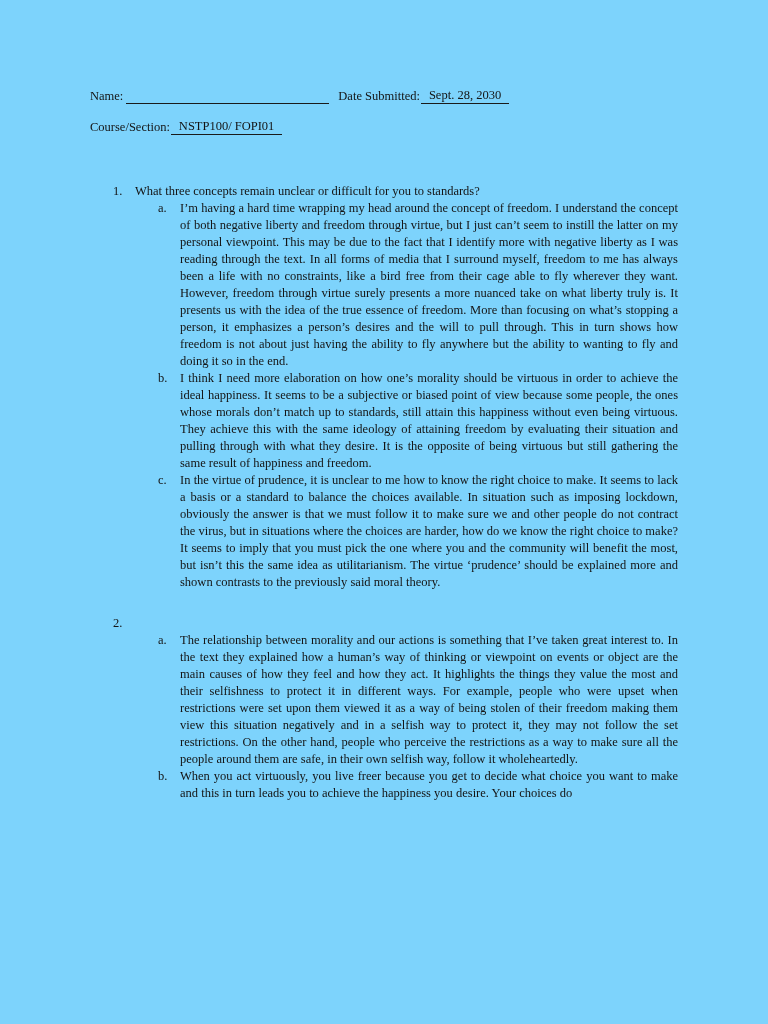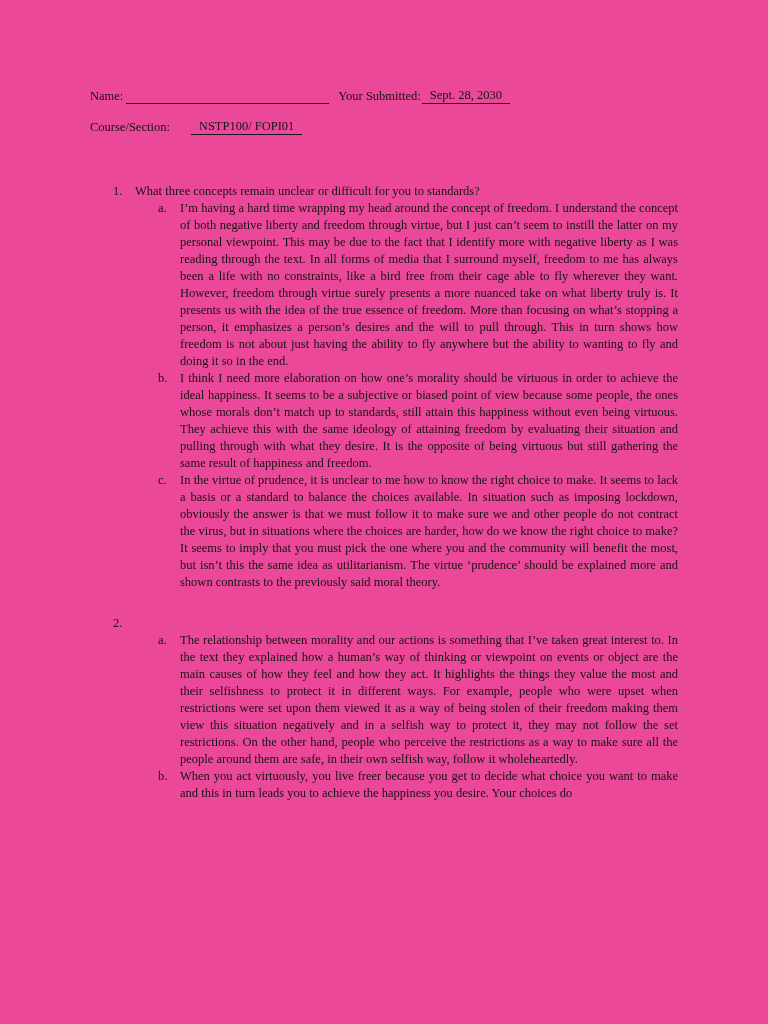--- a/index.html
+++ b/index.html
@@ -11,38 +11,37 @@
     width: 768px;
     height: 1024px;
     position: relative;
     font-family: "Liberation Serif", serif;
     color: #141414;
     overflow: hidden;
   }
   .page {
     position: absolute;
     inset: 0;
-    background: #ec4899;
+    background: #7dd3fc;
   }
   
   .header {
     position: absolute;
     left: 90px;
     top: 88px;
     font-size: 12.5px;
     line-height: 15px;
   }
   .header-row {
     display: flex;
     align-items: flex-end;
     white-space: nowrap;
   }
   .header-row + .header-row {
     margin-top: 15px;
-    gap: 20px;
   }
   .blank-line {
     display: inline-block;
     border-bottom: 1.2px solid #1a1a1a;
     height: 14px;
   }
   .name-blank {
     width: 203px;
     margin-left: 3px;
   }
@@ -96,21 +95,21 @@
 </head>
 <body>
 
 <div class="page">
 
   <div class="header">
     <div class="header-row">
       <span>Name:</span>
       <span class="blank-line name-blank"></span>
       <span class="gap"></span>
-      <span>Your Submitted:</span>
+      <span>Date Submitted:</span>
       <span class="filled-line">Sept. 28, 2030</span>
     </div>
     <div class="header-row">
       <span>Course/Section:</span>
       <span class="filled-line">NSTP100/ FOPI01</span>
     </div>
   </div>
 
   <div class="content">
 

